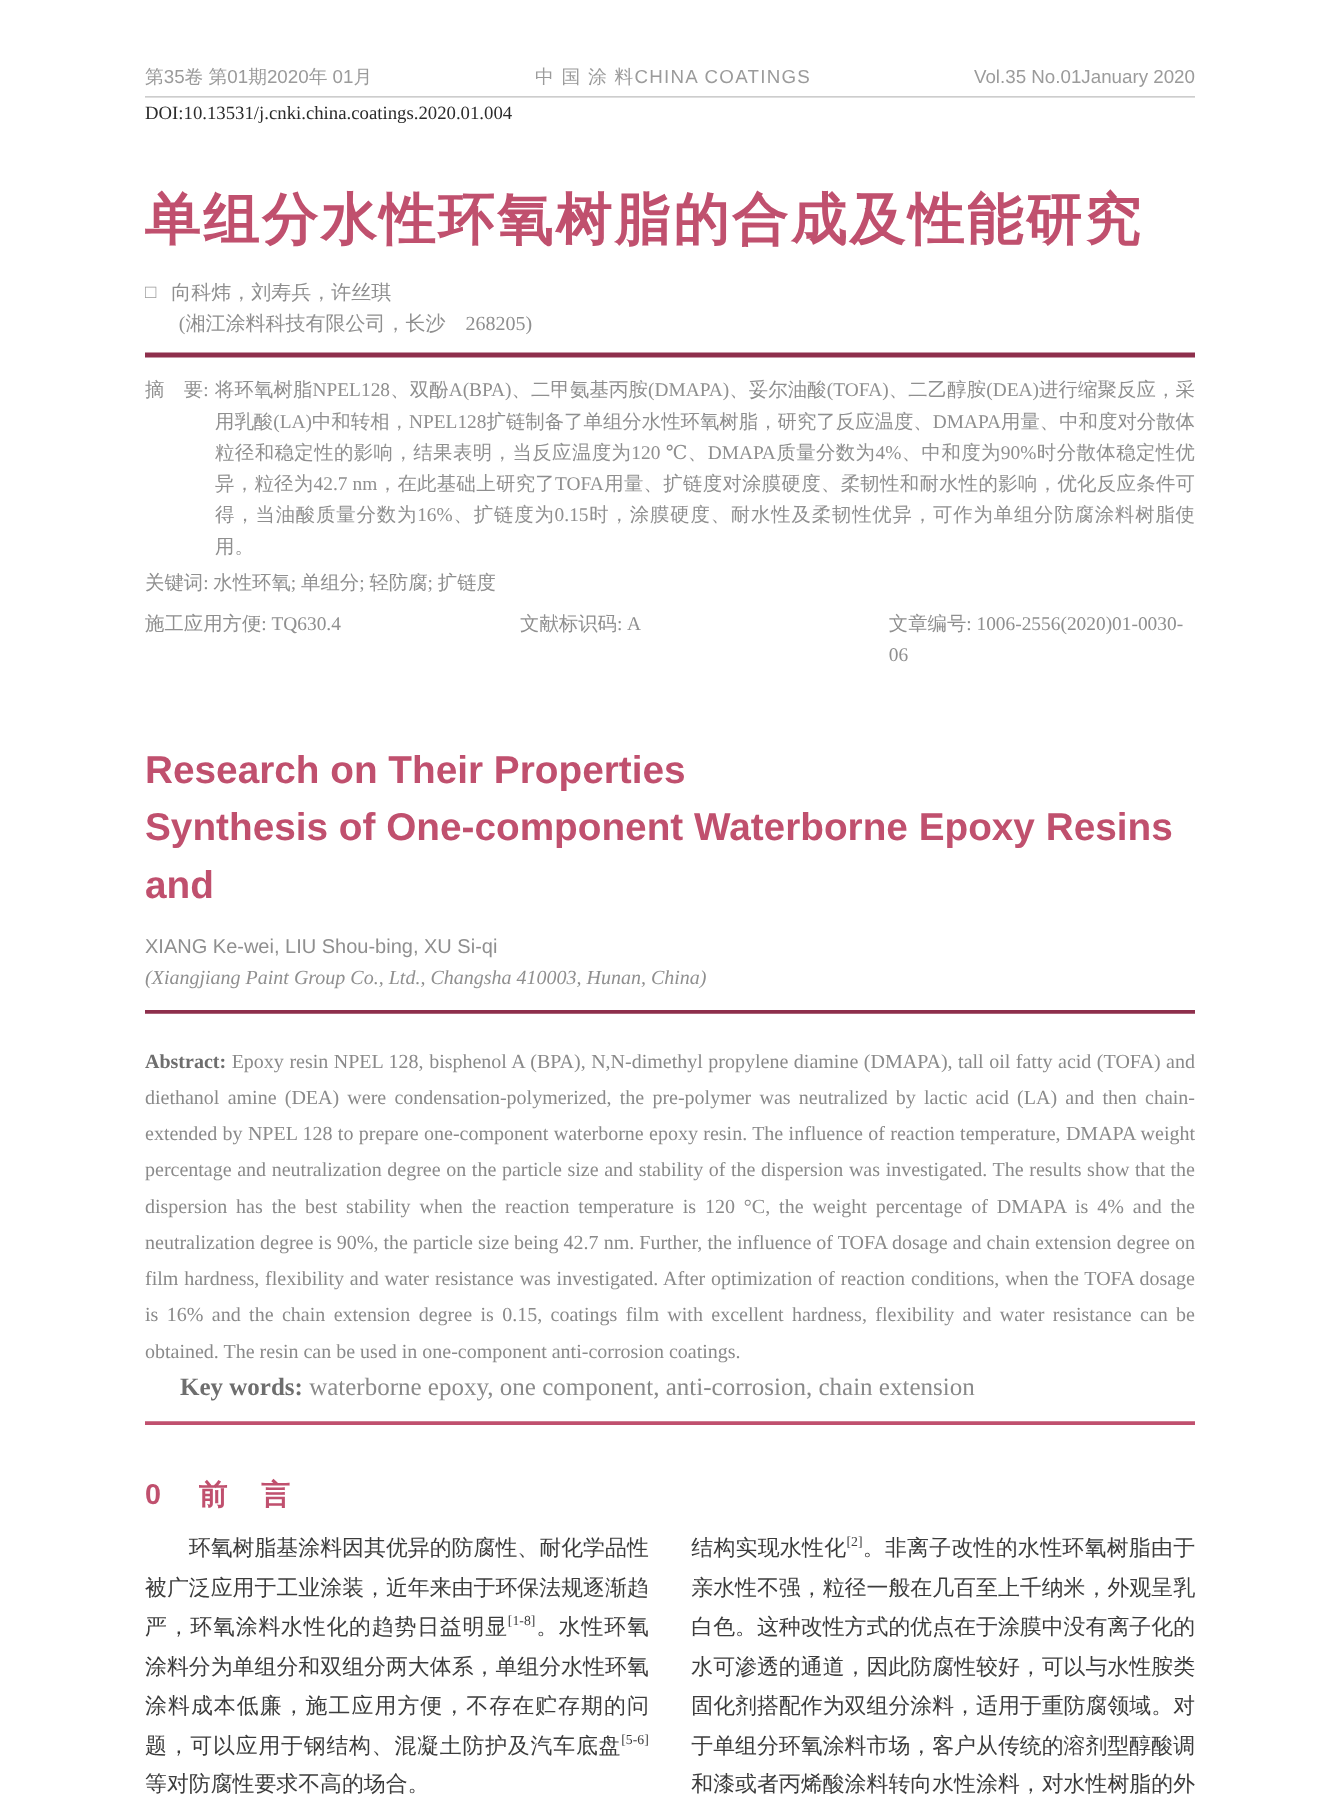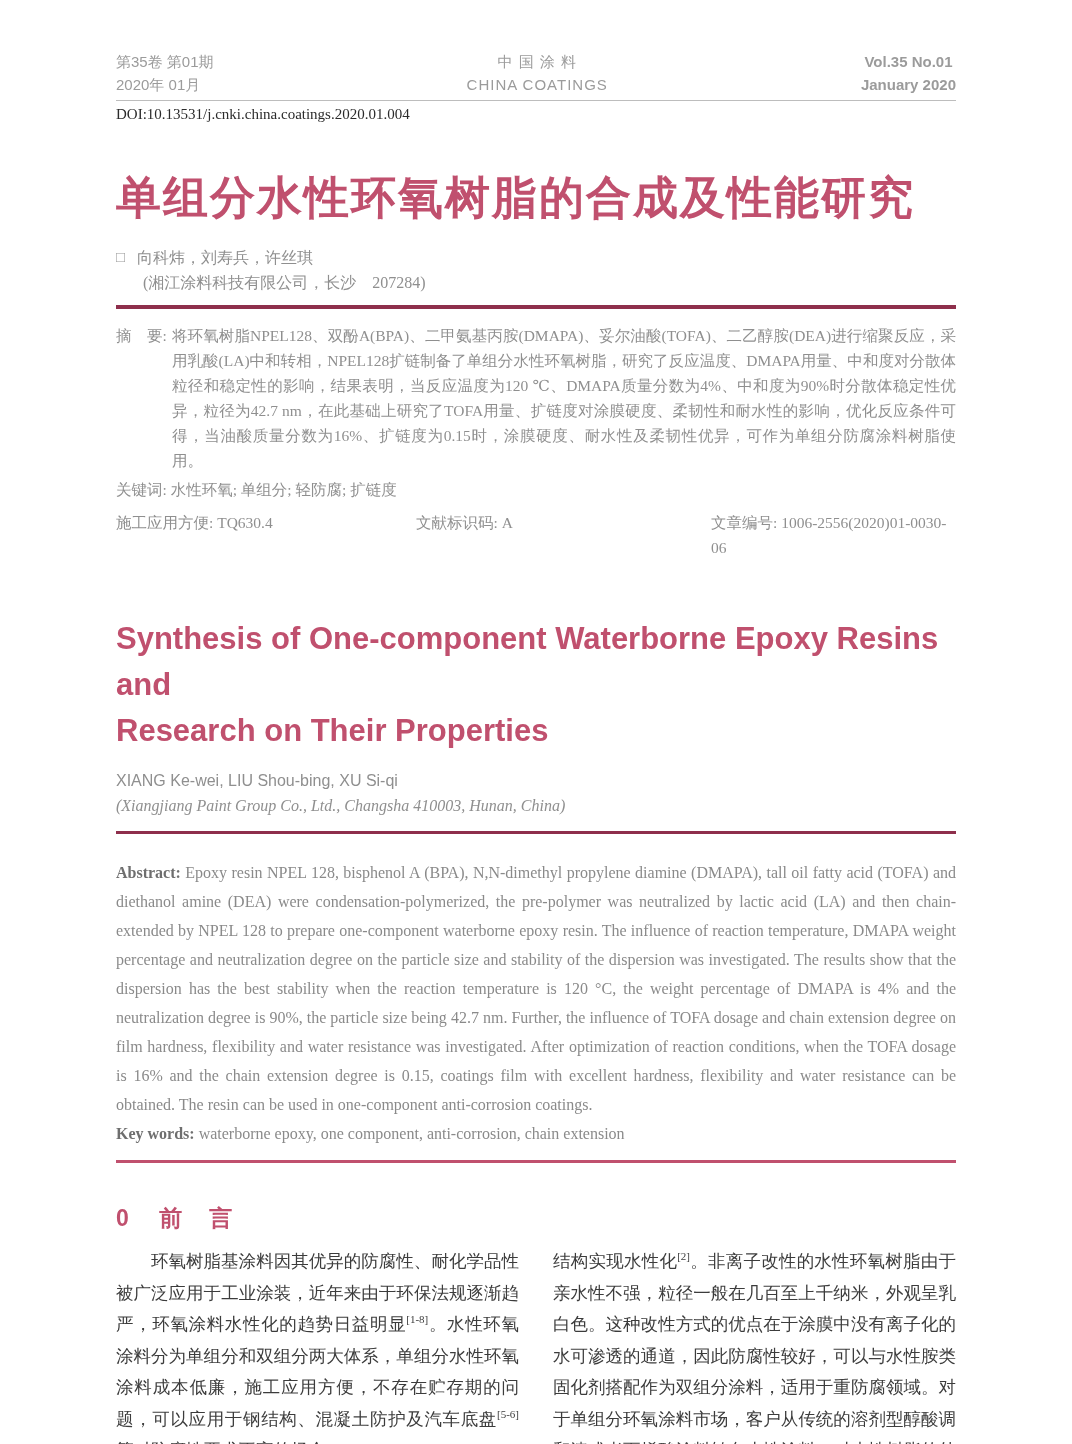--- a/index.html
+++ b/index.html
@@ -17,23 +17,23 @@
     display:flex;
     justify-content:space-between;
     align-items:flex-start;
     color:#9b9b9b;
     font-family:"Liberation Sans","DejaVu Sans",sans-serif;
     font-size:15px;
     line-height:23px;
     border-bottom:1px solid #bdbdbd;
     padding-bottom:4px;
   }
-  .jheader .col{display:flex;flex-direction:column;}
+  .jheader .col{display:flex;flex-direction:row;}
   .jheader .col.center{text-align:center;letter-spacing:1px;align-items:center;}
-  .jheader .col.right{text-align:center;font-weight:bold;}
+  .jheader .col.right{text-align:center;}
   .doi-line{
     color:#2b2b2b;
     font-size:15px;
     margin-top:5px;
   }
   
   .cn-title{
     margin-top:48px;
     color:#c0506e;
     font-family:"Liberation Sans","DejaVu Sans",sans-serif;
@@ -123,22 +123,23 @@
   .en-abs{
     margin-top:24px;
     color:#8a8a8a;
     font-size:16px;
     line-height:29px;
     text-align:justify;
   }
   .en-abs .lbl{font-weight:bold;color:#6e6e6e;}
   .en-kw{
     color:#8a8a8a;
-    font-size:16px;
+    font-size:20px;
     line-height:29px;
+    margin-left:28px;
   }
   .en-kw .lbl{font-weight:bold;color:#6e6e6e;}
   .rule-pink{
     height:3px;
     background:#c0506e;
     margin-top:12px;
   }
   
   .section-head{
     margin-top:40px;
@@ -183,38 +184,38 @@
     </div>
   </div>
   <div class="doi-line">DOI:10.13531/j.cnki.china.coatings.2020.01.004</div>
 
   <div class="cn-title">单组分水性环氧树脂的合成及性能研究</div>
 
   <div class="cn-authors">
     <span class="marker">□</span>
     <span>向科炜，刘寿兵，许丝琪</span>
   </div>
-  <div class="cn-affil">(湘江涂料科技有限公司，长沙　207284)</div>
+  <div class="cn-affil">(湘江涂料科技有限公司，长沙　268205)</div>
 
   <div class="rule-thick"></div>
 
   <div class="cn-abs">
     <span class="lbl">摘　要:</span>
     <span class="txt">将环氧树脂NPEL128、双酚A(BPA)、二甲氨基丙胺(DMAPA)、妥尔油酸(TOFA)、二乙醇胺(DEA)进行缩聚反应，采用乳酸(LA)中和转相，NPEL128扩链制备了单组分水性环氧树脂，研究了反应温度、DMAPA用量、中和度对分散体粒径和稳定性的影响，结果表明，当反应温度为120 ℃、DMAPA质量分数为4%、中和度为90%时分散体稳定性优异，粒径为42.7 nm，在此基础上研究了TOFA用量、扩链度对涂膜硬度、柔韧性和耐水性的影响，优化反应条件可得，当油酸质量分数为16%、扩链度为0.15时，涂膜硬度、耐水性及柔韧性优异，可作为单组分防腐涂料树脂使用。</span>
   </div>
   <div class="cn-kw">关键词: 水性环氧; 单组分; 轻防腐; 扩链度</div>
   <div class="cn-meta">
     <span class="m1">施工应用方便: TQ630.4</span>
     <span class="m2">文献标识码: A</span>
     <span class="m3">文章编号: 1006-2556(2020)01-0030-06</span>
   </div>
 
   <div class="en-title">
+    <div>Research on Their Properties</div>
     <div>Synthesis of One-component Waterborne Epoxy Resins and</div>
-    <div>Research on Their Properties</div>
   </div>
   <div class="en-authors">XIANG Ke-wei, LIU Shou-bing, XU Si-qi</div>
   <div class="en-affil">(Xiangjiang Paint Group Co., Ltd., Changsha 410003, Hunan, China)</div>
 
   <div class="rule-mid"></div>
 
   <div class="en-abs">
     <span class="lbl">Abstract:</span><span> Epoxy resin NPEL 128, bisphenol A (BPA), N,N-dimethyl propylene diamine (DMAPA), tall oil fatty acid (TOFA) and diethanol amine (DEA) were condensation-polymerized, the pre-polymer was neutralized by lactic acid (LA) and then chain-extended by NPEL 128 to prepare one-component waterborne epoxy resin. The influence of reaction temperature, DMAPA weight percentage and neutralization degree on the particle size and stability of the dispersion was investigated. The results show that the dispersion has the best stability when the reaction temperature is 120 °C, the weight percentage of DMAPA is 4% and the neutralization degree is 90%, the particle size being 42.7 nm. Further, the influence of TOFA dosage and chain extension degree on film hardness, flexibility and water resistance was investigated. After optimization of reaction conditions, when the TOFA dosage is 16% and the chain extension degree is 0.15, coatings film with excellent hardness, flexibility and water resistance can be obtained. The resin can be used in one-component anti-corrosion coatings.</span>
   </div>
   <div class="en-kw">

